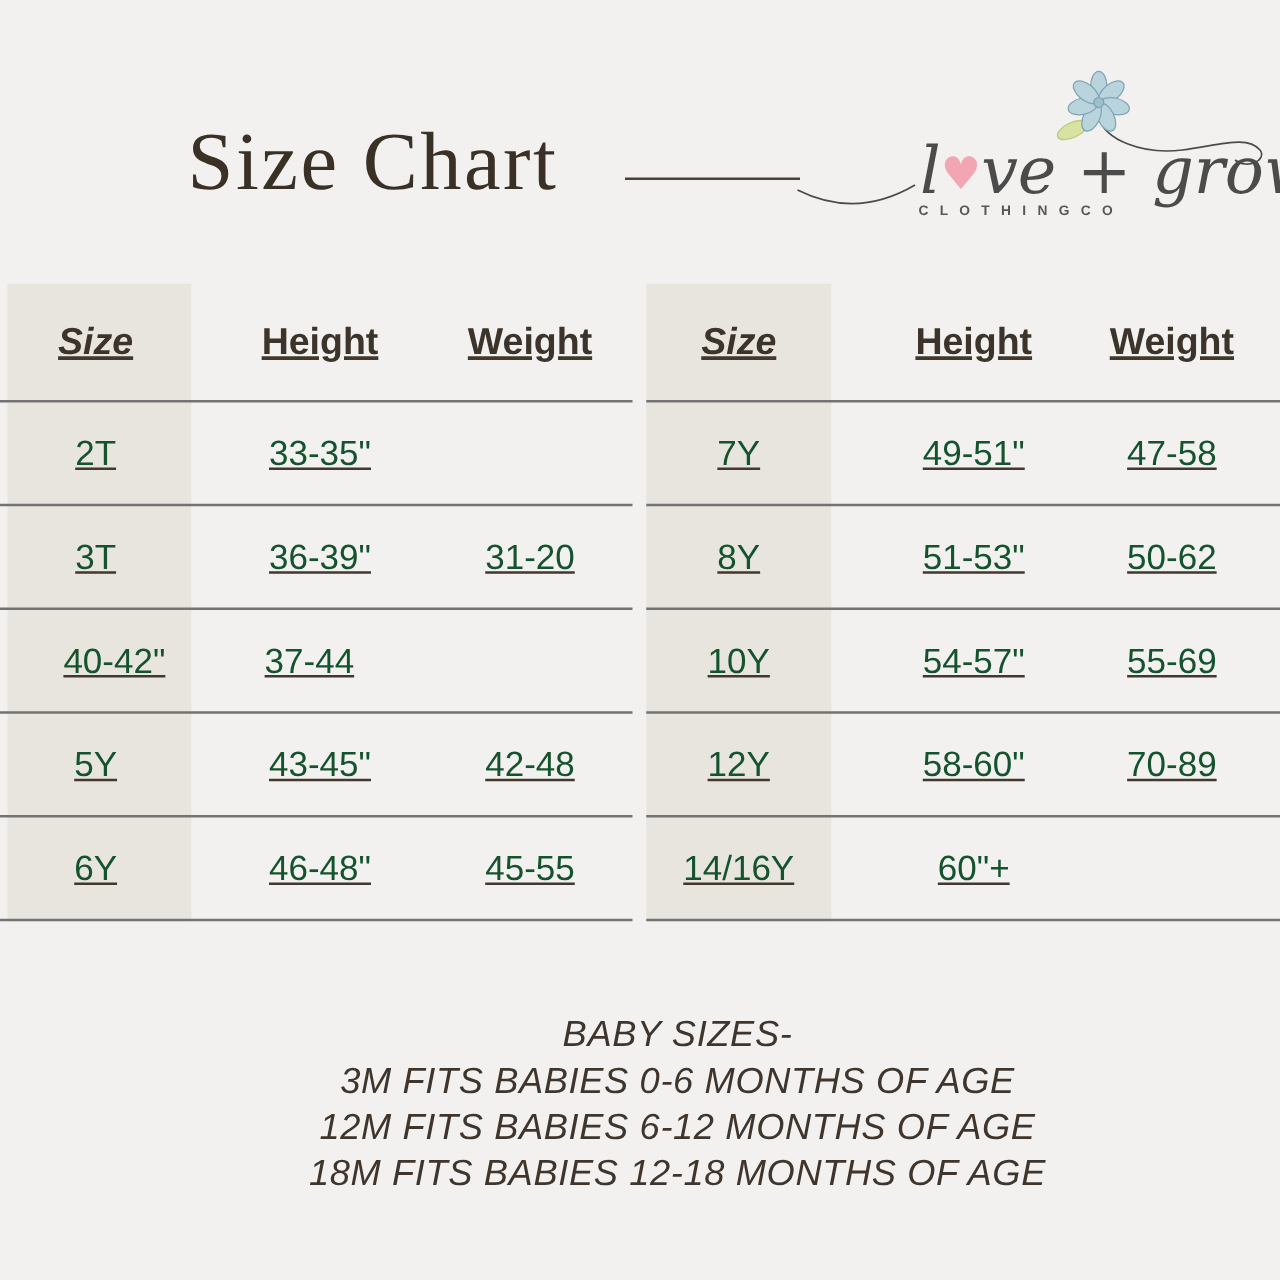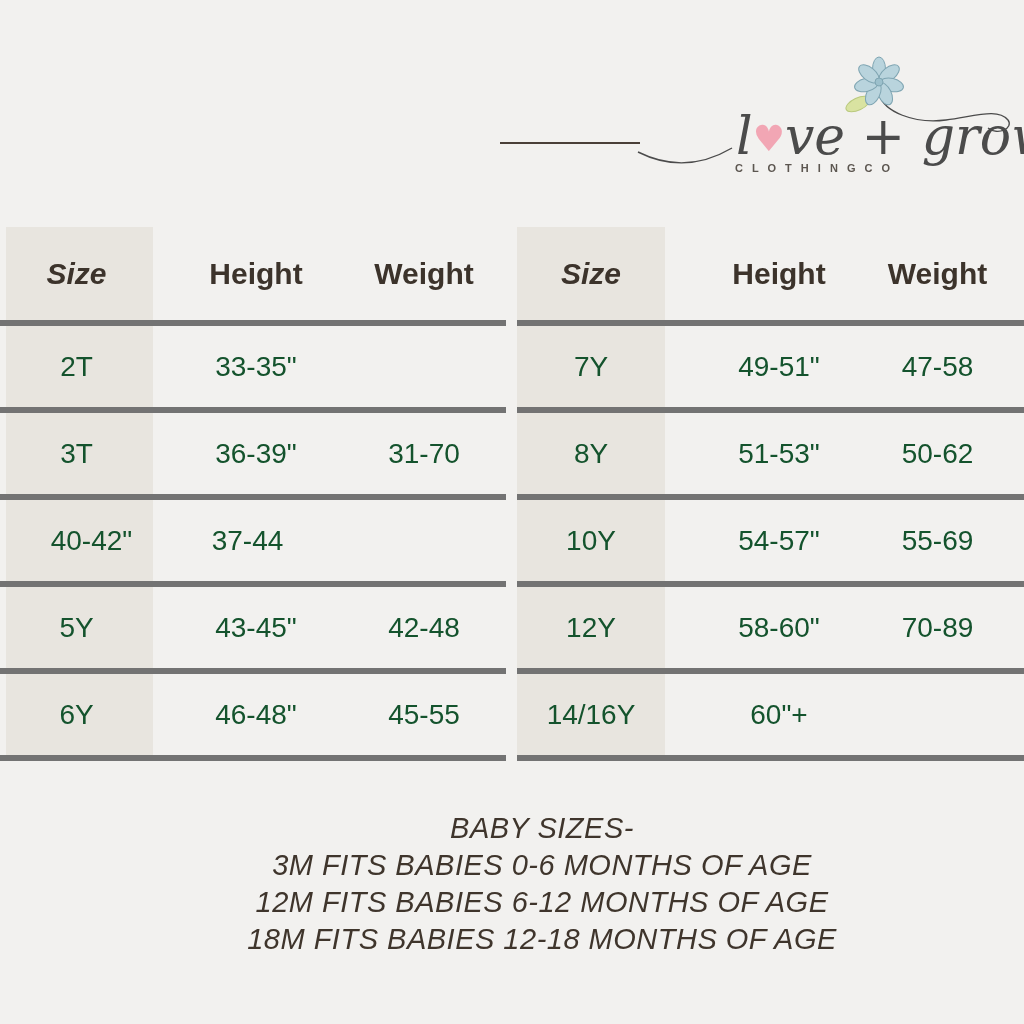--- a/index.html
+++ b/index.html
@@ -25,22 +25,23 @@
     width:140px;height:2px;background:#4a4038;
   }
   .logo{position:absolute;left:636px;top:42px;width:388px;height:165px;}
 
   
   .size-table{position:absolute;top:227px;}
   .size-table.t1{left:0;width:506px;}
   .size-table.t2{left:517px;width:507px;}
   .trow{
     display:grid;align-items:center;
-    border-bottom:6px solid #737373;
+    border-bottom:2px solid #737373;
     height:81px;
+    text-decoration:underline;
   }
   .t1 .trow{grid-template-columns:153px 176px 177px;}
   .t2 .trow{grid-template-columns:148px 180px 179px;}
   .trow.head{height:93px;}
   .cell{text-align:center;font-size:28px;color:#14532d;}
   .head .cell{font-size:30px;font-weight:bold;color:#3c332b;}
   .cell.size-col{background:transparent;}
   .head .cell.size-col{font-style:italic;}
   
   .size-strip{
@@ -64,20 +65,21 @@
     letter-spacing:0.5px;
     color:#3f352c;
     padding-left:36px;
   }
 </style>
 </head>
 <body>
 
 <div class="canvas">
 
+  <div class="page-title">Size Chart</div>
   <div class="title-divider"></div>
 
   <svg class="logo" viewBox="0 0 388 165">
 
     <path d="M 2 110 C 30 124 62 126 96 106" fill="none" stroke="#4b4b4b" stroke-width="1.4"></path>
 
     <path d="M 243 52 C 237 62 228 64 223 62 M 243 52 C 248 70 278 82 310 78 C 340 74 362 66 372 78 C 378 86 362 94 352 86" fill="none" stroke="#4b4b4b" stroke-width="1.3"></path>
 
     <ellipse cx="222" cy="62" rx="13" ry="6" transform="rotate(-25 222 62)" fill="#d9e3a1" stroke="#b9c97d" stroke-width="1"></ellipse>
 
@@ -106,21 +108,21 @@
       <div class="cell cell-height">Height</div>
       <div class="cell cell-weight">Weight</div>
     </div>
     <div class="trow">
       <div class="cell size-col">2T</div>
       <div class="cell cell-height">33-35"</div>
     </div>
     <div class="trow">
       <div class="cell size-col">3T</div>
       <div class="cell cell-height">36-39"</div>
-      <div class="cell cell-weight">31-70</div>
+      <div class="cell cell-weight">31-20</div>
     </div>
     <div class="trow">
       <div class="cell cell-height">40-42"</div>
       <div class="cell cell-weight">37-44</div>
     </div>
     <div class="trow">
       <div class="cell size-col">5Y</div>
       <div class="cell cell-height">43-45"</div>
       <div class="cell cell-weight">42-48</div>
     </div>

